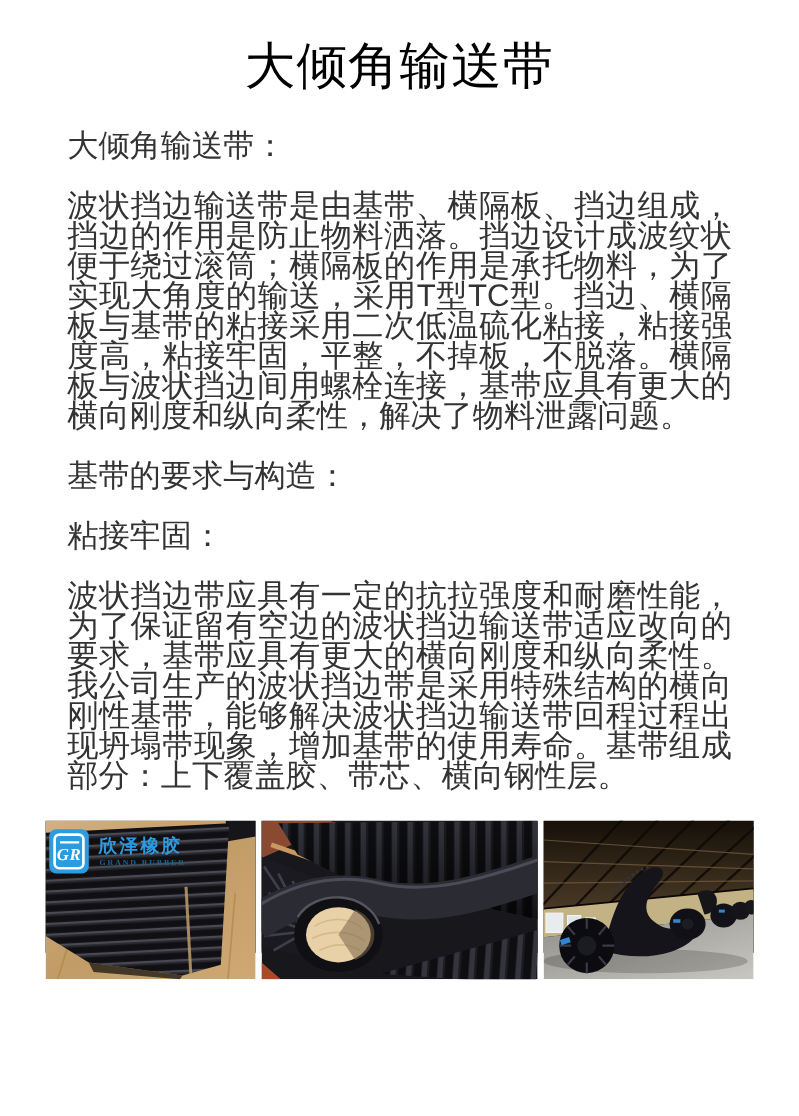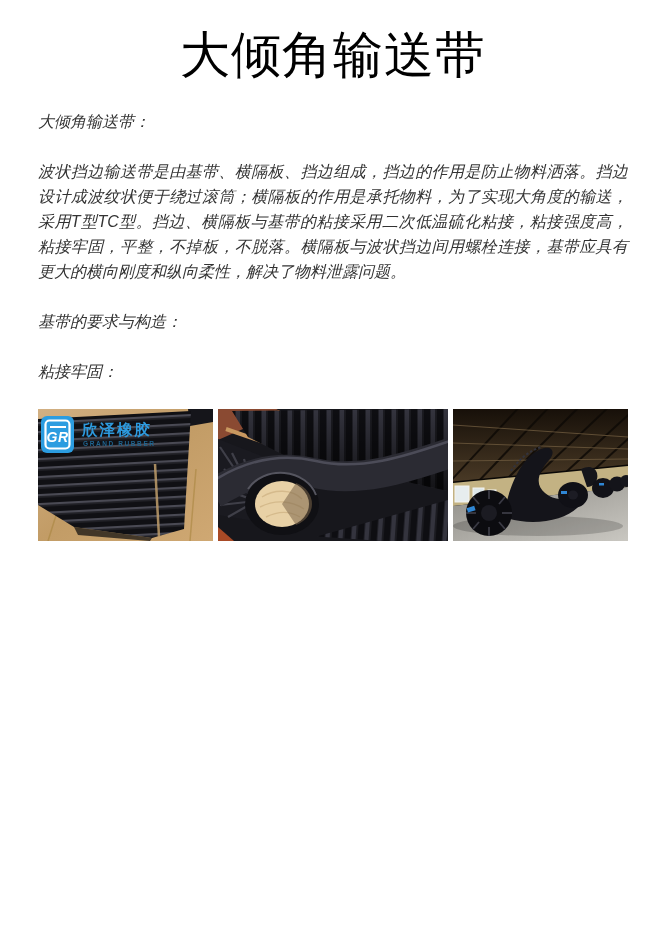--- a/index.html
+++ b/index.html
@@ -3,46 +3,47 @@
 <meta charset="utf-8">
 <style>
   html,body { margin:0; padding:0; background:#fff; }
   body {
     width:666px; height:930px; overflow:hidden;
     font-family:"Liberation Sans","DejaVu Sans",sans-serif;
     color:#333;
   }
   .page { padding:0 38px; }
   .doc-title {
-    font-size:50px; line-height:58px; font-weight:400; color:#000;
+    font-size:42px; line-height:58px; font-weight:400; color:#000;
     text-align:center; margin:26px 0 20px; letter-spacing:1px;
   }
   .block {
-    font-size:16px; line-height:25px; margin:25px 0;
-    white-space:pre-wrap; word-break:break-all; text-align:justify;font-style:italic;
+    font-size:26px; line-height:25px; margin:25px 18px;
+    white-space:pre-wrap; word-break:break-all; text-align:justify;
   }
   .photos { display:flex; gap:5px; margin-top:25px; }
-  .photo { height:110px; display:block; flex:none; background:#111; }
+  .photo { height:110px; display:block; flex:none; background:#111;font-family:Liberation Serif, serif; }
   .photo svg { display:block; }
   
   .brand-cn { font-size:15.5px; font-weight:bold; fill:#2d9ade; letter-spacing:2px; }
   .brand-en { font-size:6.5px; font-weight:bold; fill:#1f648f; letter-spacing:1.6px; }
   .monogram { font-size:14px; font-weight:bold; font-style:italic; fill:#ffffff; letter-spacing:0.5px; }
 </style>
 </head>
 <body>
 
 <div class="page">
 
   <h1 class="doc-title">大倾角输送带</h1>
 
   <p class="block">大倾角输送带：</p>
   <p class="block">波状挡边输送带是由基带、横隔板、挡边组成，挡边的作用是防止物料洒落。挡边设计成波纹状便于绕过滚筒；横隔板的作用是承托物料，为了实现大角度的输送，采用T型TC型。挡边、横隔板与基带的粘接采用二次低温硫化粘接，粘接强度高，粘接牢固，平整，不掉板，不脱落。横隔板与波状挡边间用螺栓连接，基带应具有更大的横向刚度和纵向柔性，解决了物料泄露问题。</p>
   <p class="block">基带的要求与构造：</p>
   <p class="block">粘接牢固：</p>
+  <p class="block">波状挡边带应具有一定的抗拉强度和耐磨性能，为了保证留有空边的波状挡边输送带适应改向的要求，基带应具有更大的横向刚度和纵向柔性。我公司生产的波状挡边带是采用特殊结构的横向刚性基带，能够解决波状挡边输送带回程过程出现坍塌带现象，增加基带的使用寿命。基带组成部分：上下覆盖胶、带芯、横向钢性层。</p>
 
   <div class="photos">
 
     <span class="photo">
       <svg width="175" height="132" viewBox="0 0 175 132">
         <defs>
           <pattern id="ribsH" width="12" height="9" patternUnits="userSpaceOnUse" patternTransform="rotate(-3)">
             <rect width="12" height="9" fill="#101014"></rect>
             <rect y="4" width="12" height="2.2" fill="#4a4a54"></rect>
             <rect y="6.2" width="12" height="1.4" fill="#26262c"></rect>

